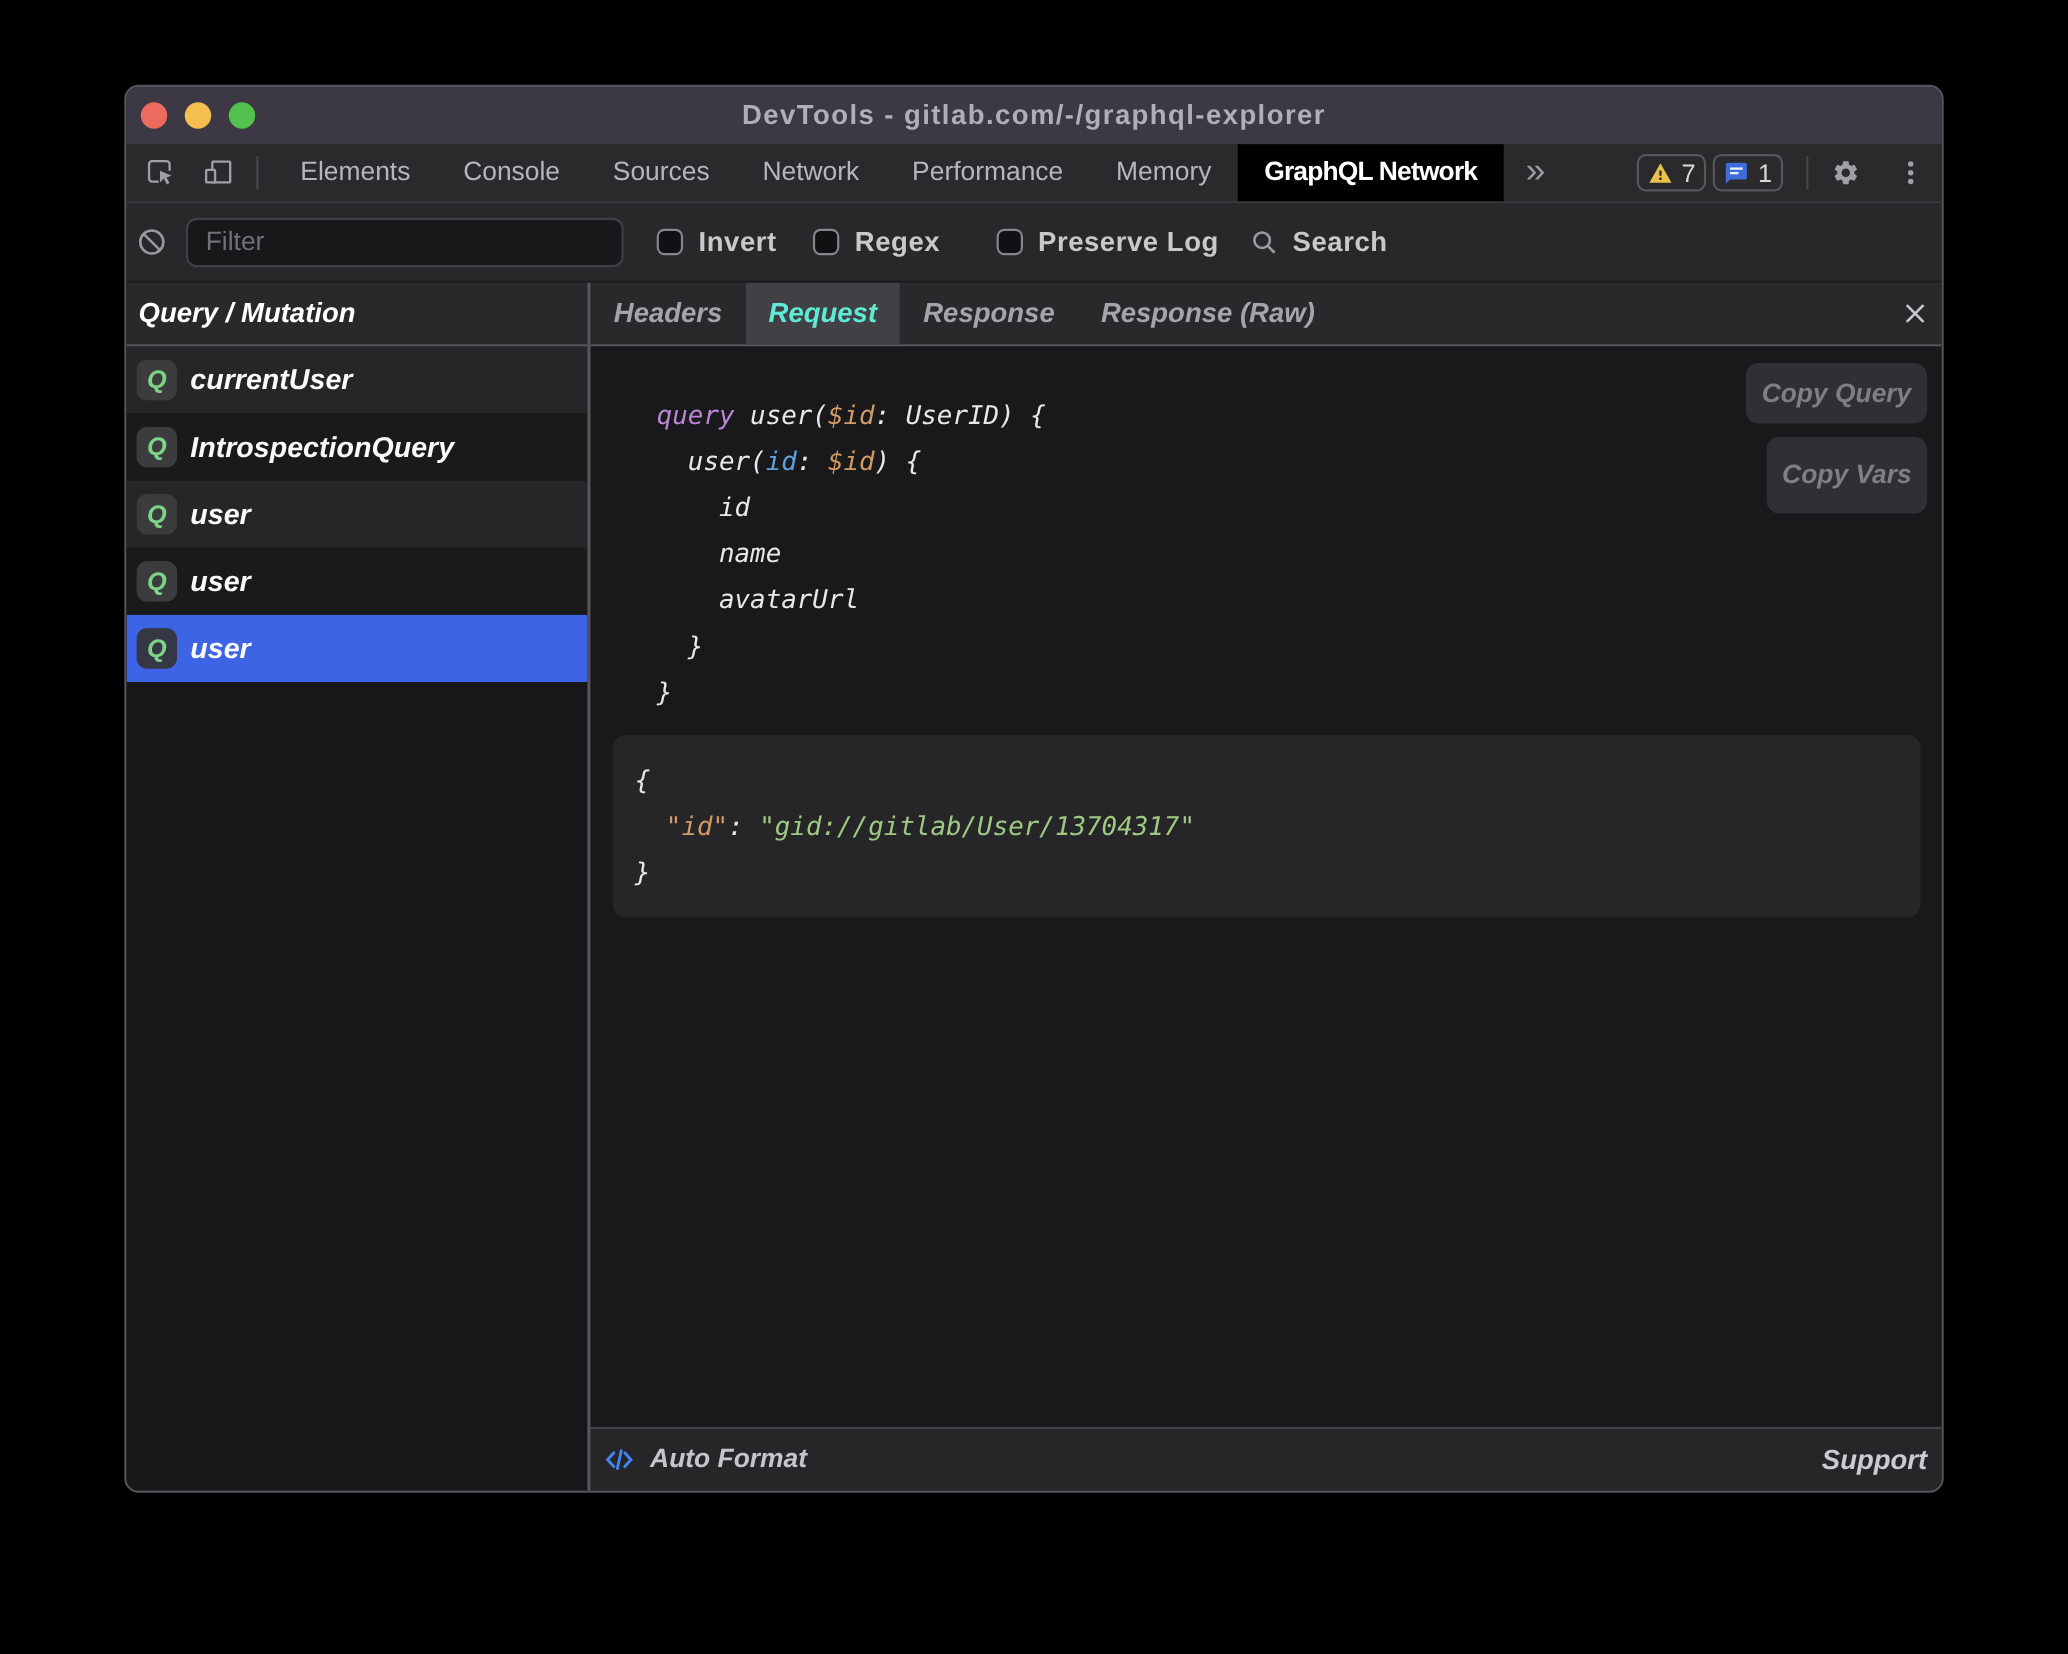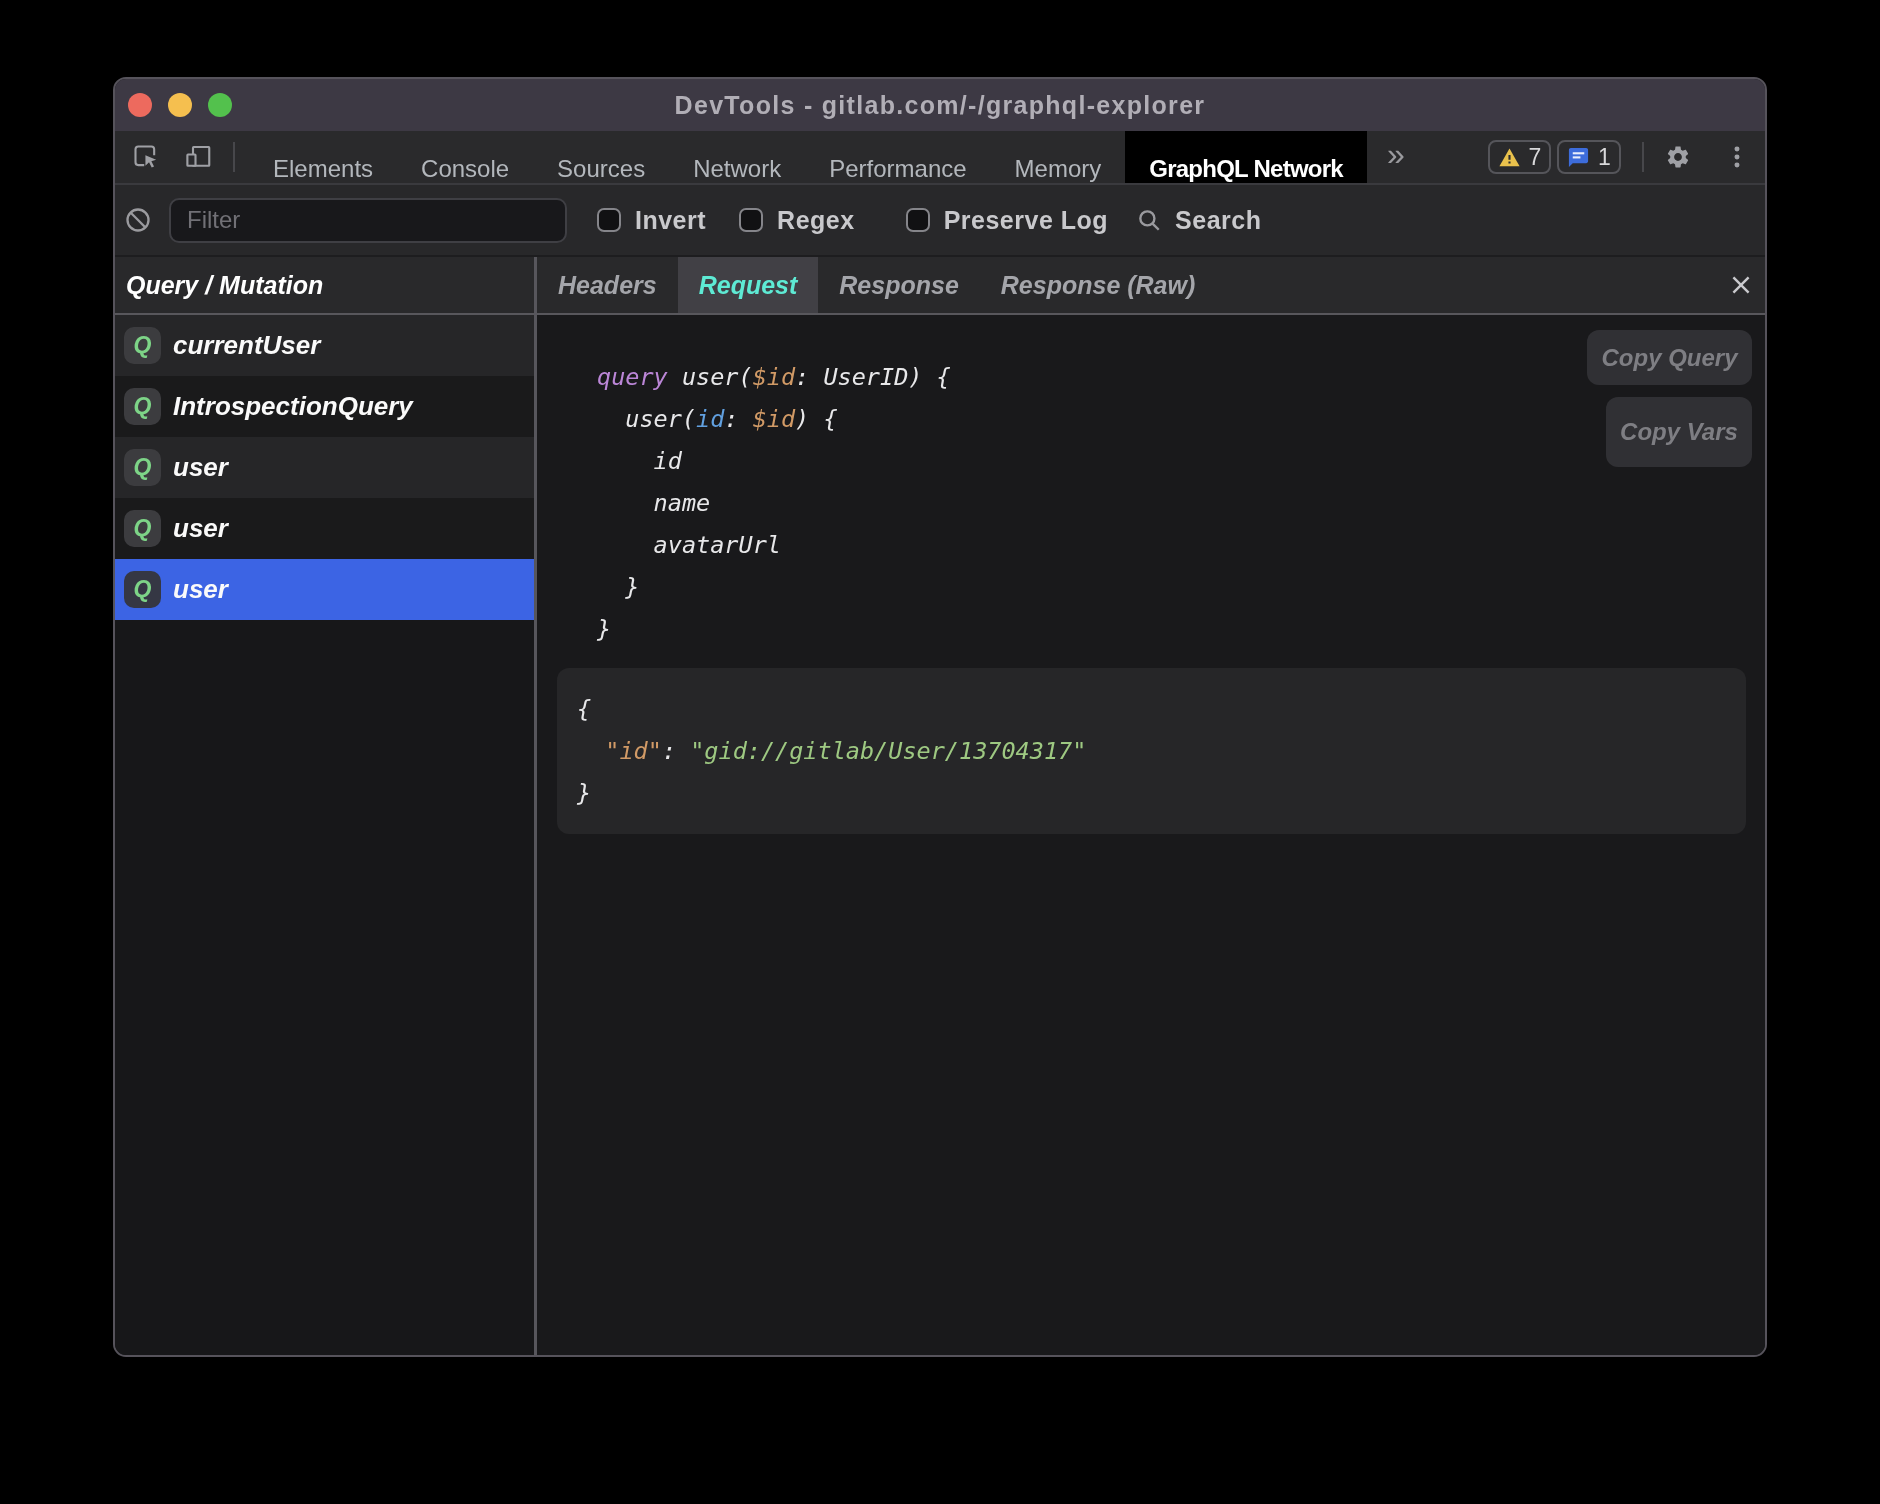--- a/index.html
+++ b/index.html
@@ -24,21 +24,21 @@
   .light.green { background:#53c14d; }
   .titlebar .title { position:absolute; left:0; right:0; text-align:center;
     color:#b1aeb6; font-size:25px; font-weight:700; letter-spacing:1.3px; }
 
   
   .tabbar { height:54px; flex:0 0 54px; background:#2a2a2c; border-bottom:2px solid #3a3a3e;
     display:flex; align-items:center; color:#9fa0a5; }
   .iconbtn { display:flex; align-items:center; justify-content:center; width:34px; height:34px; color:#9fa0a5; flex:0 0 auto; }
   .iconbtn svg { display:block; }
   .tb-divider { width:2px; height:30px; background:#47474b; margin-left:18px; flex:0 0 auto; }
-  .dt-tab { padding:12px 24px; font-size:24px; line-height:52px; height:52px; color:#b3b7bc; white-space:nowrap; flex:0 0 auto; }
+  .dt-tab { padding:0 24px; font-size:24px; line-height:52px; height:52px; color:#b3b7bc; white-space:nowrap; flex:0 0 auto; }
   .dt-tab.selected { background:rgba(0,0,0,0.992); color:#ffffff; font-weight:700; letter-spacing:-0.75px;text-align:right; }
   .chevron2 { font-size:32px; color:#9a9a9e; padding:0 0 5px 20px; font-weight:400; }
   .tabbar .spacer { flex:1; }
   .badge { height:34px; border:2px solid #55555a; border-radius:8px; display:flex;
     align-items:center; justify-content:center; gap:8px; color:#d8d8da; font-size:23px; flex:0 0 auto; }
   .badge.warn { width:63px; }
   .badge.msgs { width:64px; margin-left:6px; }
   .tb-divider2 { width:2px; height:30px; background:#47474b; margin:0 17px 0 21px; flex:0 0 auto; }
   .kebab { margin-left:25px; margin-right:11px; }
 
@@ -250,16 +250,28 @@
               <line x1="19" y1="5" x2="5" y2="19"></line>
           </svg>
         </div>
       </div>
       <div class="content">
         <div class="code query-code" id="query-code"><div><span class="tok-kw">query</span><span> user(</span><span class="tok-var">$id</span><span>: UserID) {</span></div><div><span>  user(</span><span class="tok-prop">id</span><span>: </span><span class="tok-var">$id</span><span>) {</span></div><div><span>    id</span></div><div><span>    name</span></div><div><span>    avatarUrl</span></div><div><span>  }</span></div><div><span>}</span></div></div>
         <div class="code vars-box" id="vars-box"><div><span>{</span></div><div><span>  </span><span class="tok-var">"id"</span><span>: </span><span class="tok-str">"gid://gitlab/User/13704317"</span></div><div><span>}</span></div></div>
         <div class="copy-btn copy-query">Copy Query</div>
         <div class="copy-btn copy-vars">Copy Vars</div>
       </div>
+      <div class="footer">
+        <div class="code-icon">
+          <svg width="30" height="30" viewBox="0 0 24 24" fill="none" stroke="currentColor" stroke-width="2.1" stroke-linecap="round">
+            <path d="M8 7 L3.5 12 L8 17"></path>
+            <path d="M16 7 L20.5 12 L16 17"></path>
+            <path d="M13.4 5.5 L10.6 18.5"></path>
+          </svg>
+        </div>
+        <span class="footer-label">Auto Format</span>
+        <div class="spacer"></div>
+        <span class="support-label">Support</span>
+      </div>
     </div>
   </div>
 
 </div>
 
 </body></html>

